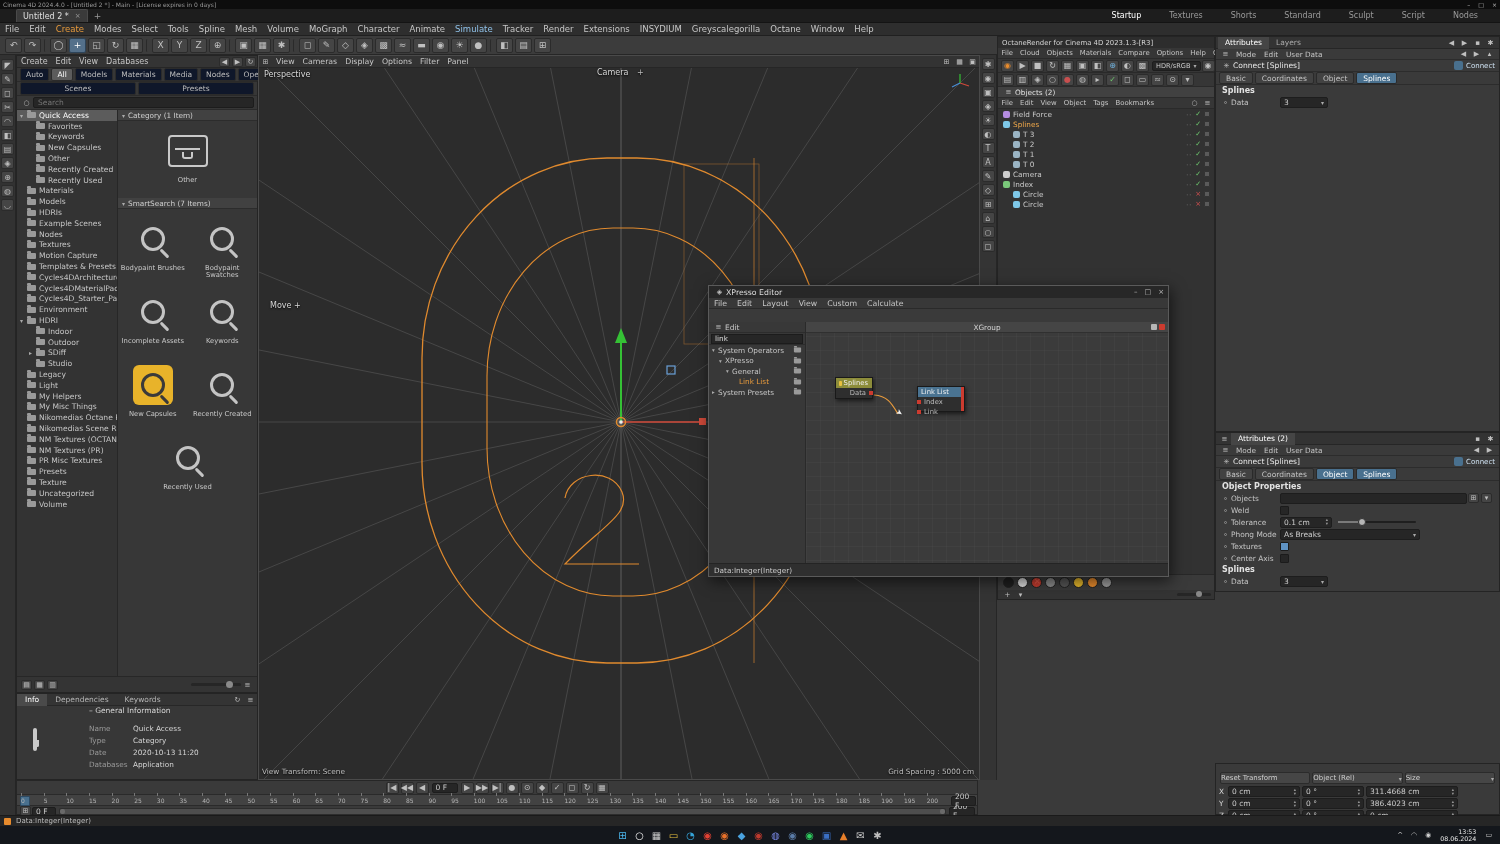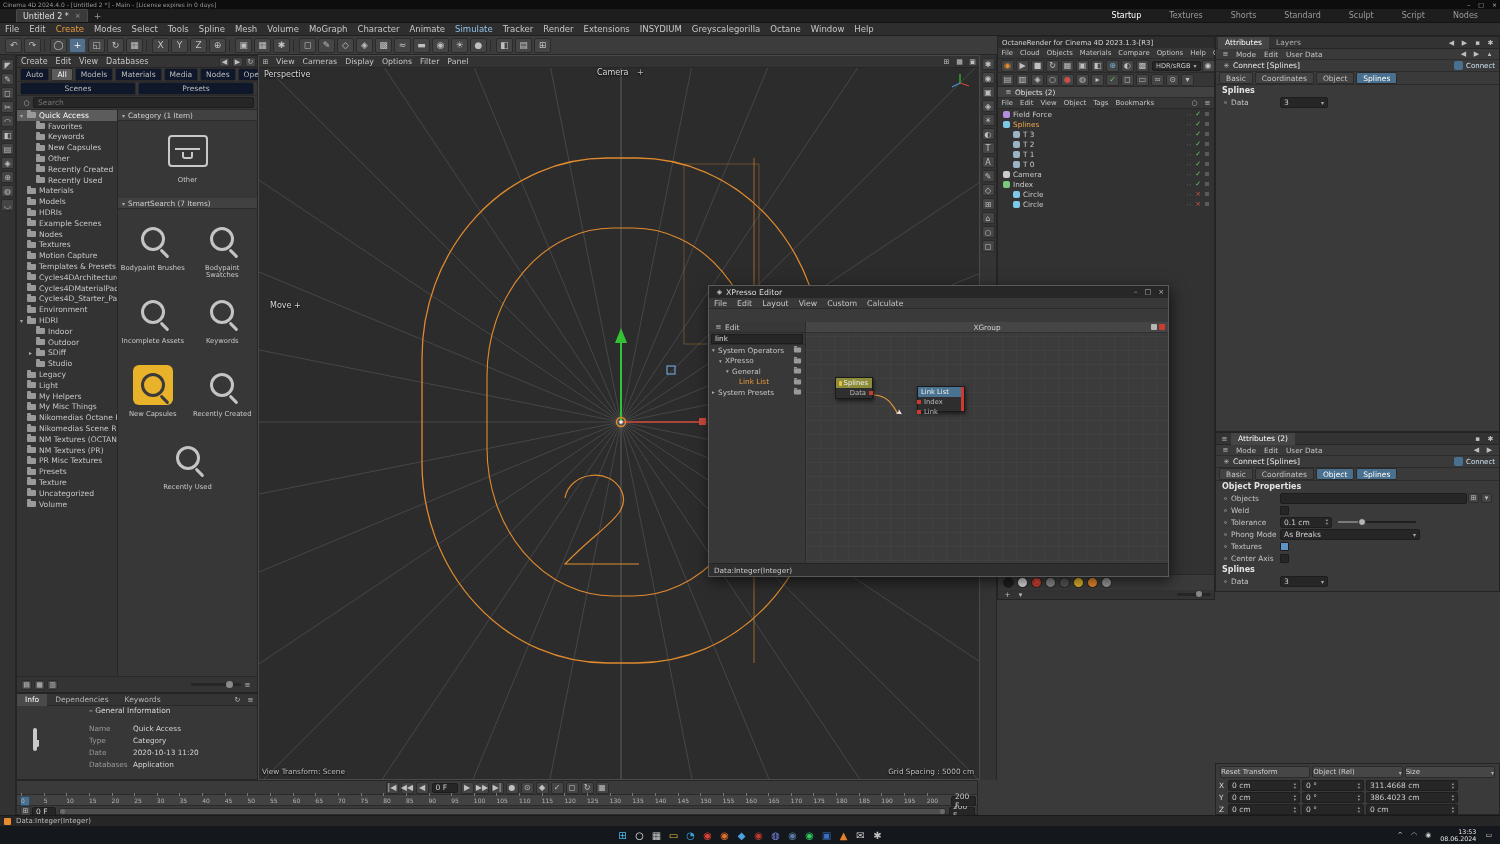--- a/index.html
+++ b/index.html
@@ -192,21 +192,21 @@
   .connectbtn .bx{width:9px;height:9px;background:#49708e;border-radius:2px;margin-right:3px}
   .objtabs{height:13px;display:flex;align-items:flex-start;padding:0 3px;border-bottom:1px solid #2c2c2c}
   .sectrow{height:11px;display:flex;align-items:center;padding:0 6px}
   .prow{height:12px;display:flex;align-items:center;padding:0 6px;font-size:7.4px}
   .prow .lbl{width:58px;color:#c5c5c5;display:flex;align-items:center}
   .slider{width:78px;height:2px;background:#1f1f1f;border-radius:2px;position:relative;margin-left:6px}
   .slider .fill{position:absolute;left:0;top:0;height:2px;background:#7a7a7a;width:25%}
   .slider .hnd{position:absolute;left:25%;top:-3px;width:8px;height:8px;border-radius:50%;background:#b5b5b5;border:1px solid #333}
 
   
-  #coords{left:1215px;top:763px;width:285px;height:52px;background:#3a3a3a;border:1px solid #242424;padding:2px 3px}
+  #coords{left:1215px;top:763px;width:285px;height:52px;background:#3a3a3a;border:1px solid #242424;padding:8px 3px}
   #coords .btns{display:flex;margin-bottom:2px}
   .cbtn{flex:1;height:12px;background:#464646;border:1px solid #2b2b2b;border-radius:2px;display:flex;align-items:center;
         justify-content:center;font-size:7px;color:#d0d0d0;margin:0 1px}
   .crow{display:flex;align-items:center;height:11px;margin-top:1px}
   .crow .axl{width:9px;font-size:7.3px;color:#ddd}
   .crow .well{flex:none;margin-right:2px}
 
   
   #timeline{left:16px;top:780px;width:962px;height:35px;background:#3a3a3a;border:1px solid #262626}
   #transport{height:13px;display:flex;align-items:center;justify-content:center}

